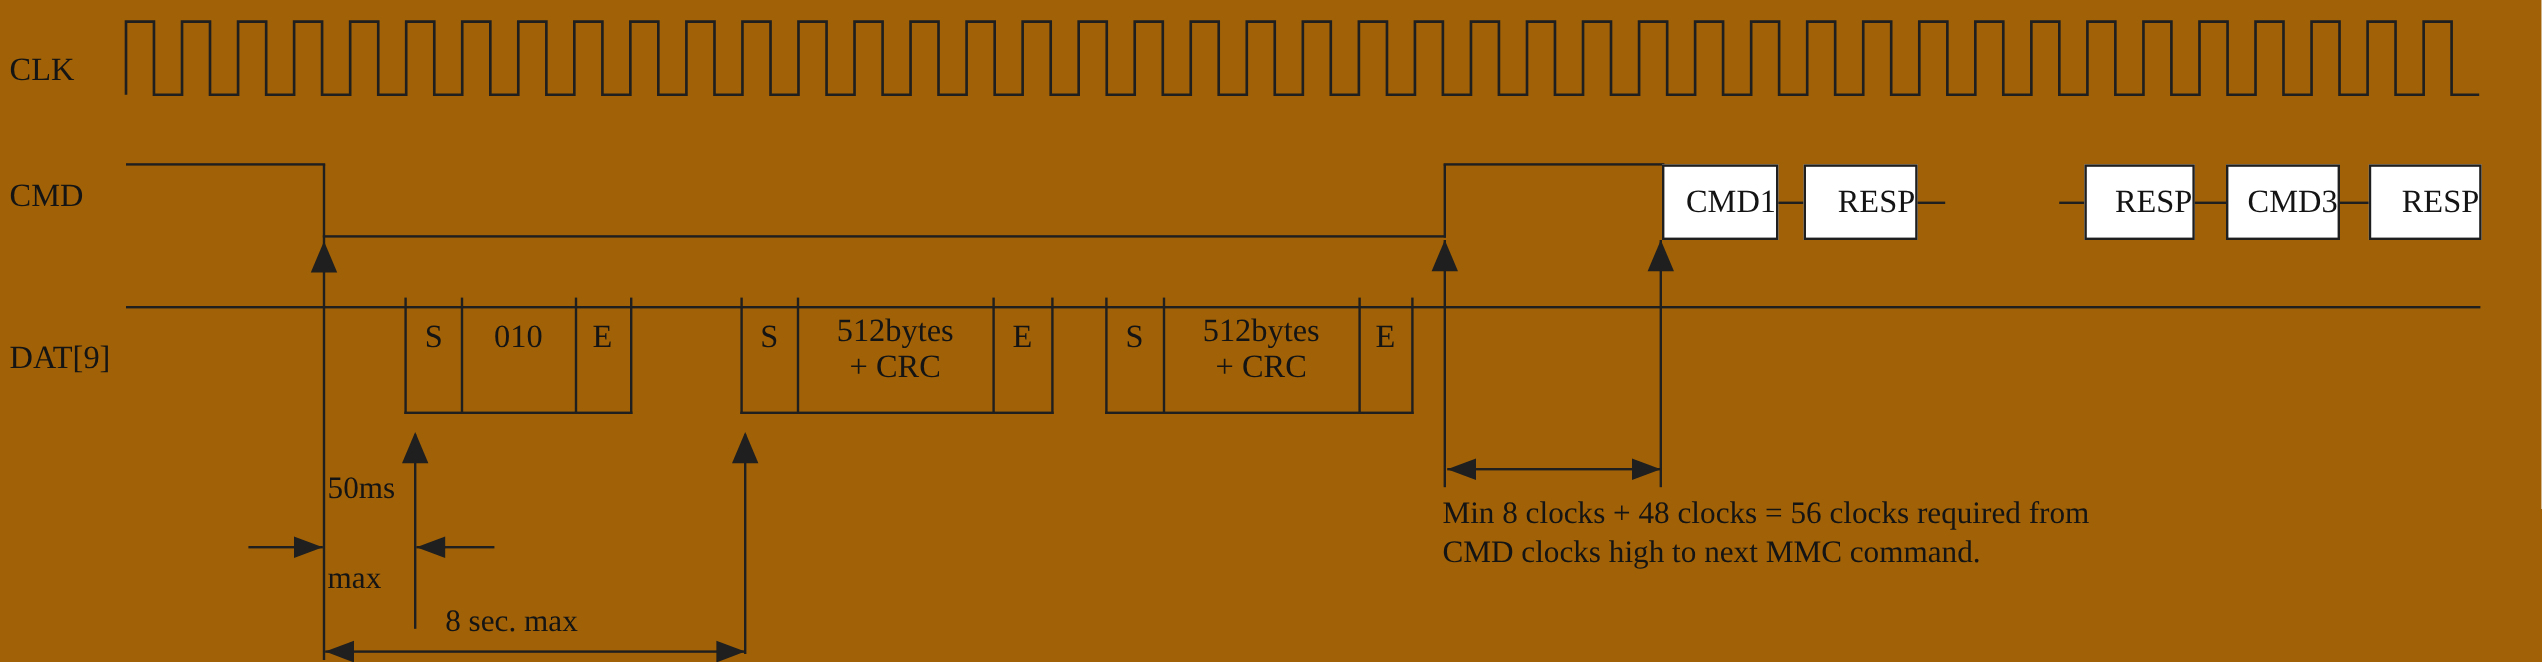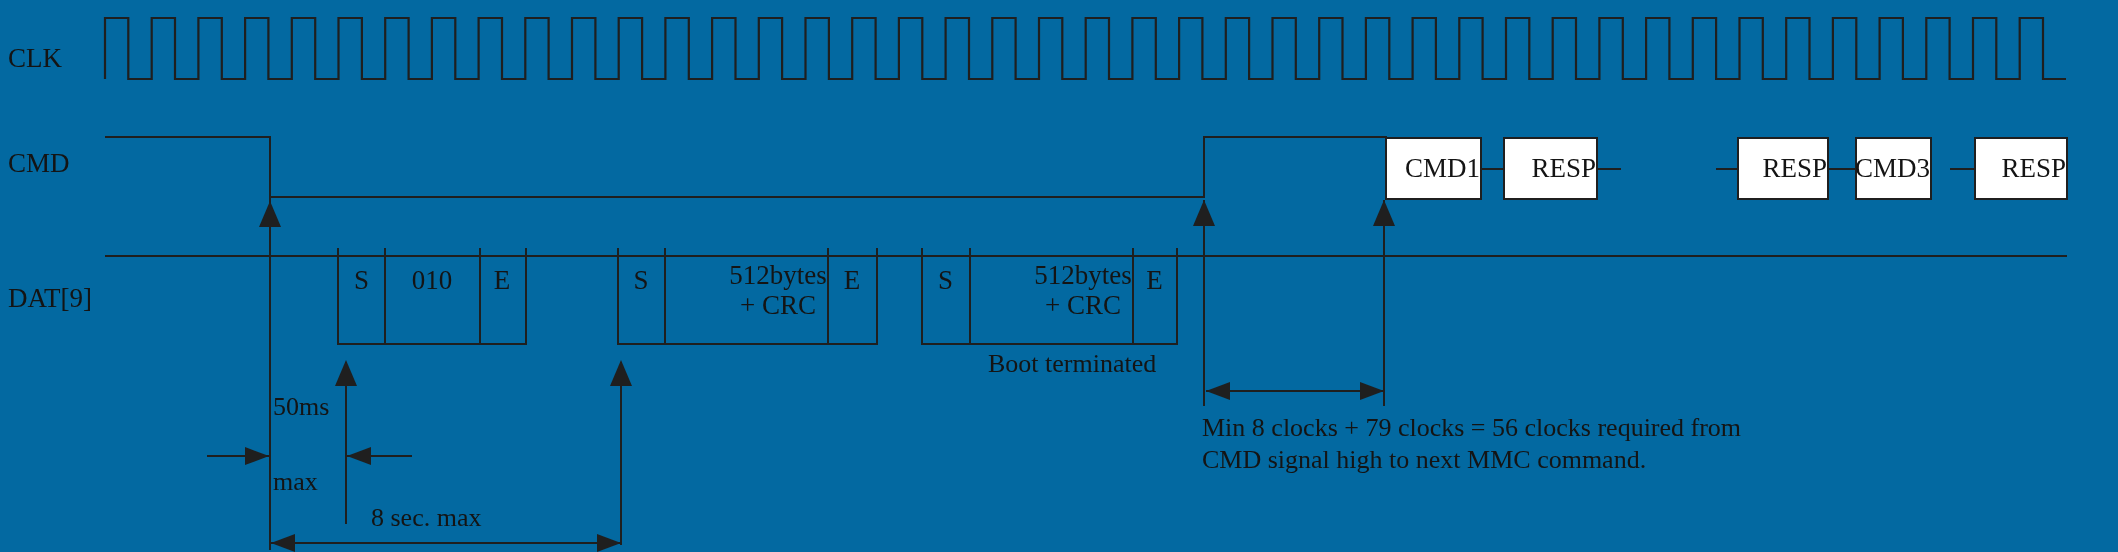--- a/index.html
+++ b/index.html
@@ -1,29 +1,29 @@
 <!DOCTYPE html>
 <html><head>
 <meta charset="utf-8">
 <style>
   html,body{margin:0;padding:0;background:#ffffff;}
   .stage{
-    position:relative;width:2118px;height:552px;background:#0369a1;overflow:hidden;
+    position:relative;width:2118px;height:552px;background:#a16207;overflow:hidden;
     font-family:"Liberation Serif","DejaVu Serif",serif;color:#141414;
   }
   .lbl{position:absolute;font-size:27px;line-height:28px;white-space:nowrap;}
   .hline{position:absolute;height:2px;background:#1f1f1f;}
   .vline{position:absolute;width:2px;background:#1f1f1f;}
   .cmdbox{
     position:absolute;top:137px;height:63px;border:2px solid #1f1f1f;box-sizing:border-box;
     display:flex;align-items:center;justify-content:flex-end;
     font-size:27px;background:#ffffff;
   }
   .cell{position:absolute;font-size:27px;line-height:28px;text-align:center;}
-  .cell2{position:absolute;font-size:27px;line-height:30px;text-align:center;padding-left:32px;}
+  .cell2{position:absolute;font-size:27px;line-height:30px;text-align:center;}
   .cell2 span{display:block;}
   .arr-up{position:absolute;width:0;height:0;
     border-left:11px solid transparent;border-right:11px solid transparent;
     border-bottom:26px solid #1f1f1f;}
   .arr-left{position:absolute;width:0;height:0;
     border-top:9px solid transparent;border-bottom:9px solid transparent;
     border-right:24px solid #1f1f1f;}
   .arr-right{position:absolute;width:0;height:0;
     border-top:9px solid transparent;border-bottom:9px solid transparent;
     border-left:24px solid #1f1f1f;}
@@ -59,21 +59,21 @@
   <div class="hline" style="left:1482px;top:168px;width:21px"></div>
   <div class="cmdbox" style="left:1503px;width:95px">
       <span>RESP</span>
     </div>
   <div class="hline" style="left:1598px;top:168px;width:23px"></div>
   <div class="hline" style="left:1716px;top:168px;width:21px"></div>
   <div class="cmdbox" style="left:1737px;width:92px">
       <span>RESP</span>
     </div>
   <div class="hline" style="left:1829px;top:168px;width:26px"></div>
-  <div class="cmdbox" style="left:1855px;width:77px">
+  <div class="cmdbox" style="left:1855px;width:95px">
       <span>CMD3</span>
     </div>
   <div class="hline" style="left:1950px;top:168px;width:24px"></div>
   <div class="cmdbox" style="left:1974px;width:94px">
       <span>RESP</span>
     </div>
 
   <div class="hline" style="left:105px;top:255px;width:1962px"></div>
 
   <div class="vline" style="left:337px;top:248px;height:97px"></div>
@@ -129,22 +129,21 @@
   <div class="hline" style="left:347px;top:455px;width:65px"></div>
   <div class="arr-left" style="left:347px;top:447px"></div>
   <div class="note" style="left:273px;top:392px">50ms</div>
   <div class="note" style="left:273px;top:467px">max</div>
 
   <div class="hline" style="left:271px;top:542px;width:350px"></div>
   <div class="arr-left" style="left:271px;top:534px"></div>
   <div class="arr-right" style="left:597px;top:534px"></div>
   <div class="note" style="left:371px;top:503px">8 sec. max</div>
 
-  <div class="note" style="left:988px;top:349px">Boot terminated</div>
 
   <div class="hline" style="left:1206px;top:390px;width:178px"></div>
   <div class="arr-left" style="left:1206px;top:382px"></div>
   <div class="arr-right" style="left:1360px;top:382px"></div>
-  <div class="note" style="left:1202px;top:413px">Min 8 clocks + 79 clocks = 56 clocks required from</div>
-  <div class="note" style="left:1202px;top:445px">CMD signal high to next MMC command.</div>
+  <div class="note" style="left:1202px;top:413px">Min 8 clocks + 48 clocks = 56 clocks required from</div>
+  <div class="note" style="left:1202px;top:445px">CMD clocks high to next MMC command.</div>
 
 
 </div>
 
 </body></html>

